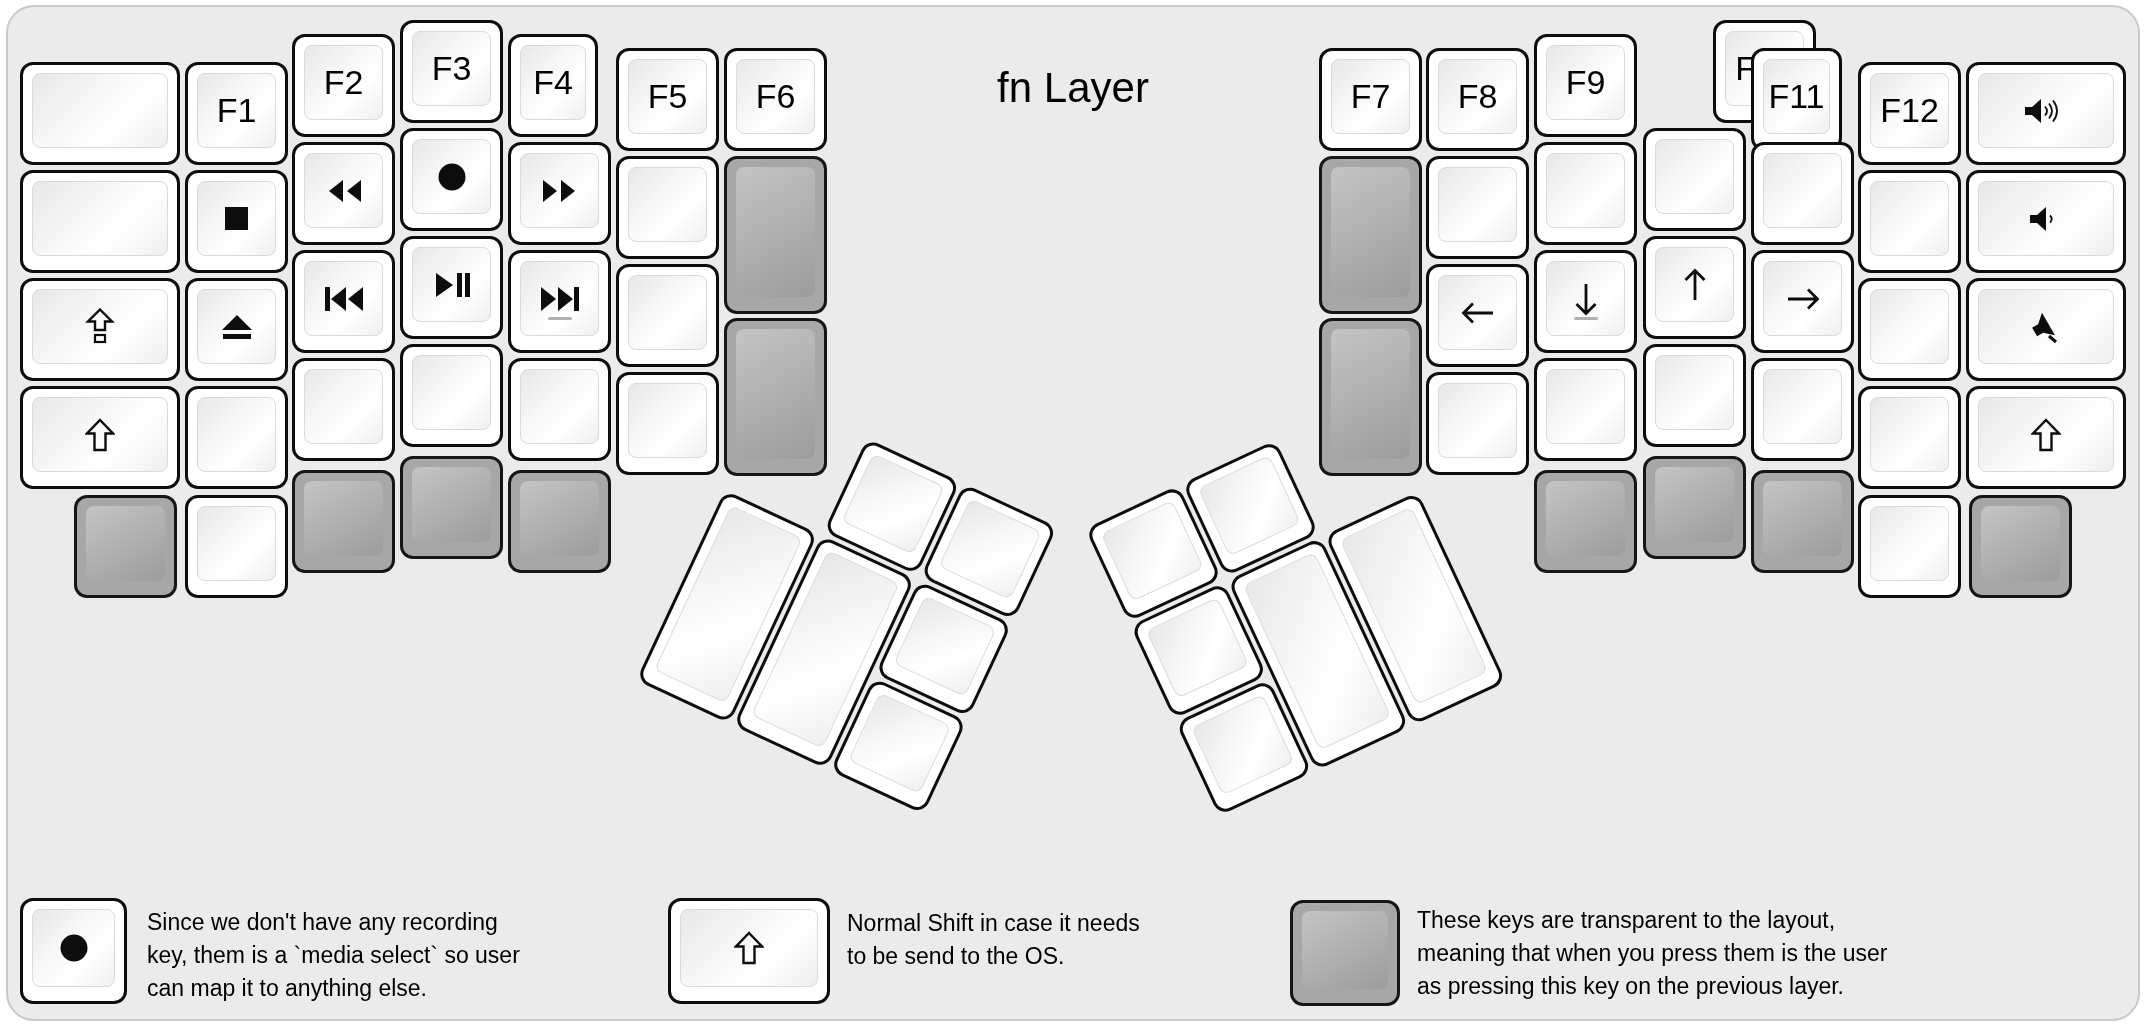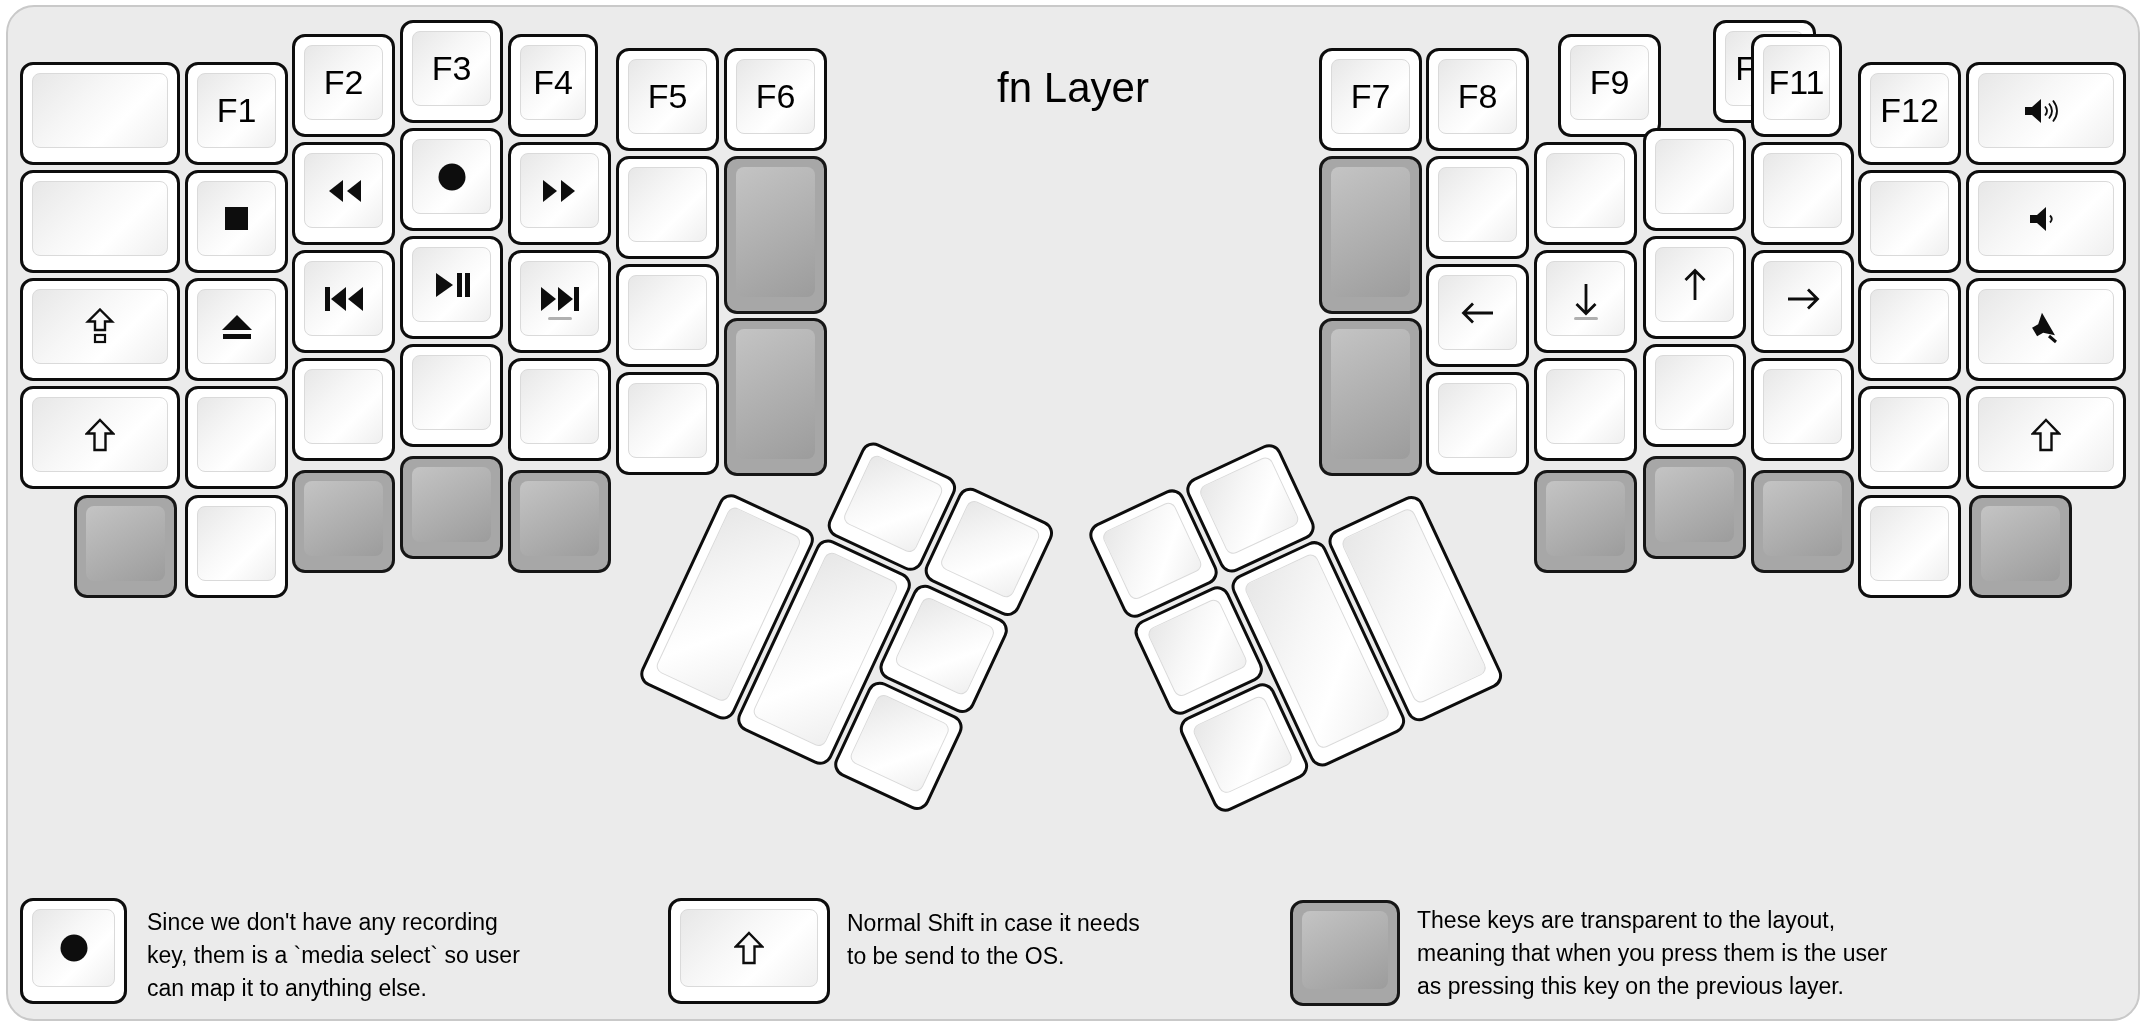--- a/index.html
+++ b/index.html
@@ -237,21 +237,21 @@
           <span>
             <svg width="36" height="36" viewBox="0 0 36 36">
               <path d="M33 18 L4 18 M13 8.5 L3.5 18 L13 27.5" fill="none" stroke="#0d0d0d" stroke-width="2.8"></path>
             </svg>
           </span>
         </div>
       </div>
       <div class="key" style="left: 1426px; top: 372px; width: 103px; height: 103px;">
         <div class="ktop"></div>
       </div>
-      <div class="key" style="left: 1534px; top: 34px; width: 103px; height: 103px; margin-left: 24px;">
+      <div class="key" style="left: 1534px; top: 34px; width: 103px; height: 103px;">
         <div class="ktop">
           <span class="klabel">F9</span>
         </div>
       </div>
       <div class="key" style="left: 1534px; top: 142px; width: 103px; height: 103px;">
         <div class="ktop"></div>
       </div>
       <div class="key" style="left: 1534px; top: 250px; width: 103px; height: 103px;">
         <div class="ktop">
           <span>
@@ -278,21 +278,21 @@
           <span>
             <svg width="36" height="36" viewBox="0 0 36 36">
               <path d="M18 33 L18 4 M8.5 13 L18 3.5 L27.5 13" fill="none" stroke="#0d0d0d" stroke-width="2.8"></path>
             </svg>
           </span>
         </div>
       </div>
       <div class="key" style="left: 1643px; top: 344px; width: 103px; height: 103px;">
         <div class="ktop"></div>
       </div>
-      <div class="key" style="left: 1751px; top: 34px; width: 91px; height: 103px;">
+      <div class="key" style="left: 1751px; top: 48px; width: 91px; height: 103px;">
         <div class="ktop">
           <span class="klabel">F11</span>
         </div>
       </div>
       <div class="key" style="left: 1751px; top: 142px; width: 103px; height: 103px;">
         <div class="ktop"></div>
       </div>
       <div class="key" style="left: 1751px; top: 250px; width: 103px; height: 103px;">
         <div class="ktop">
           <span>

